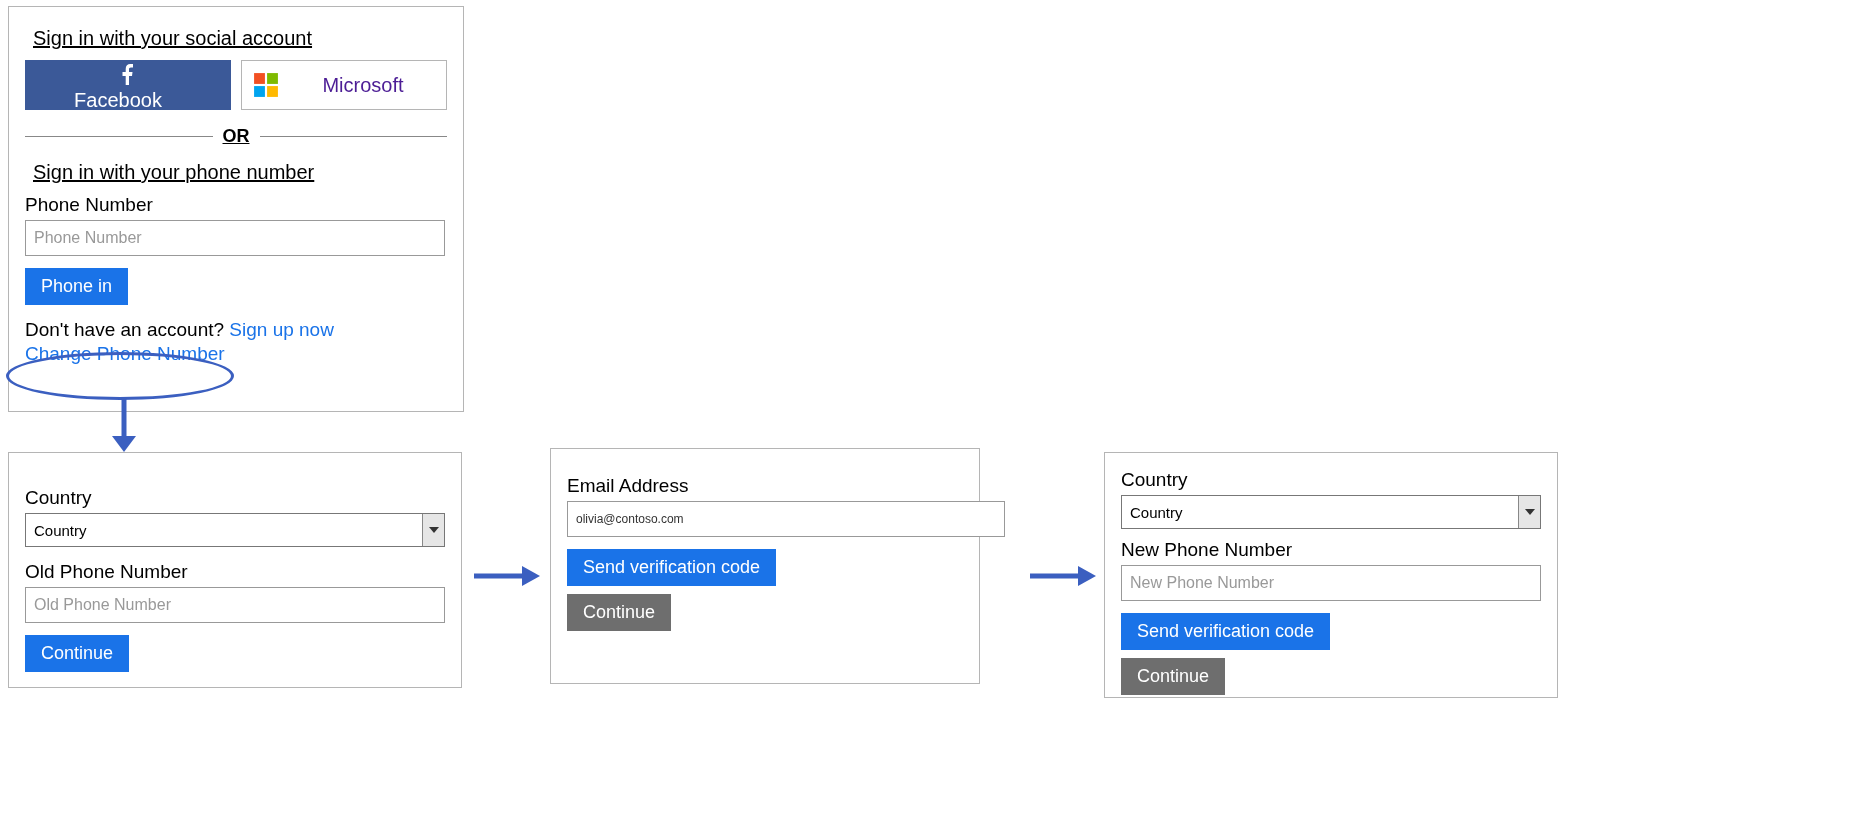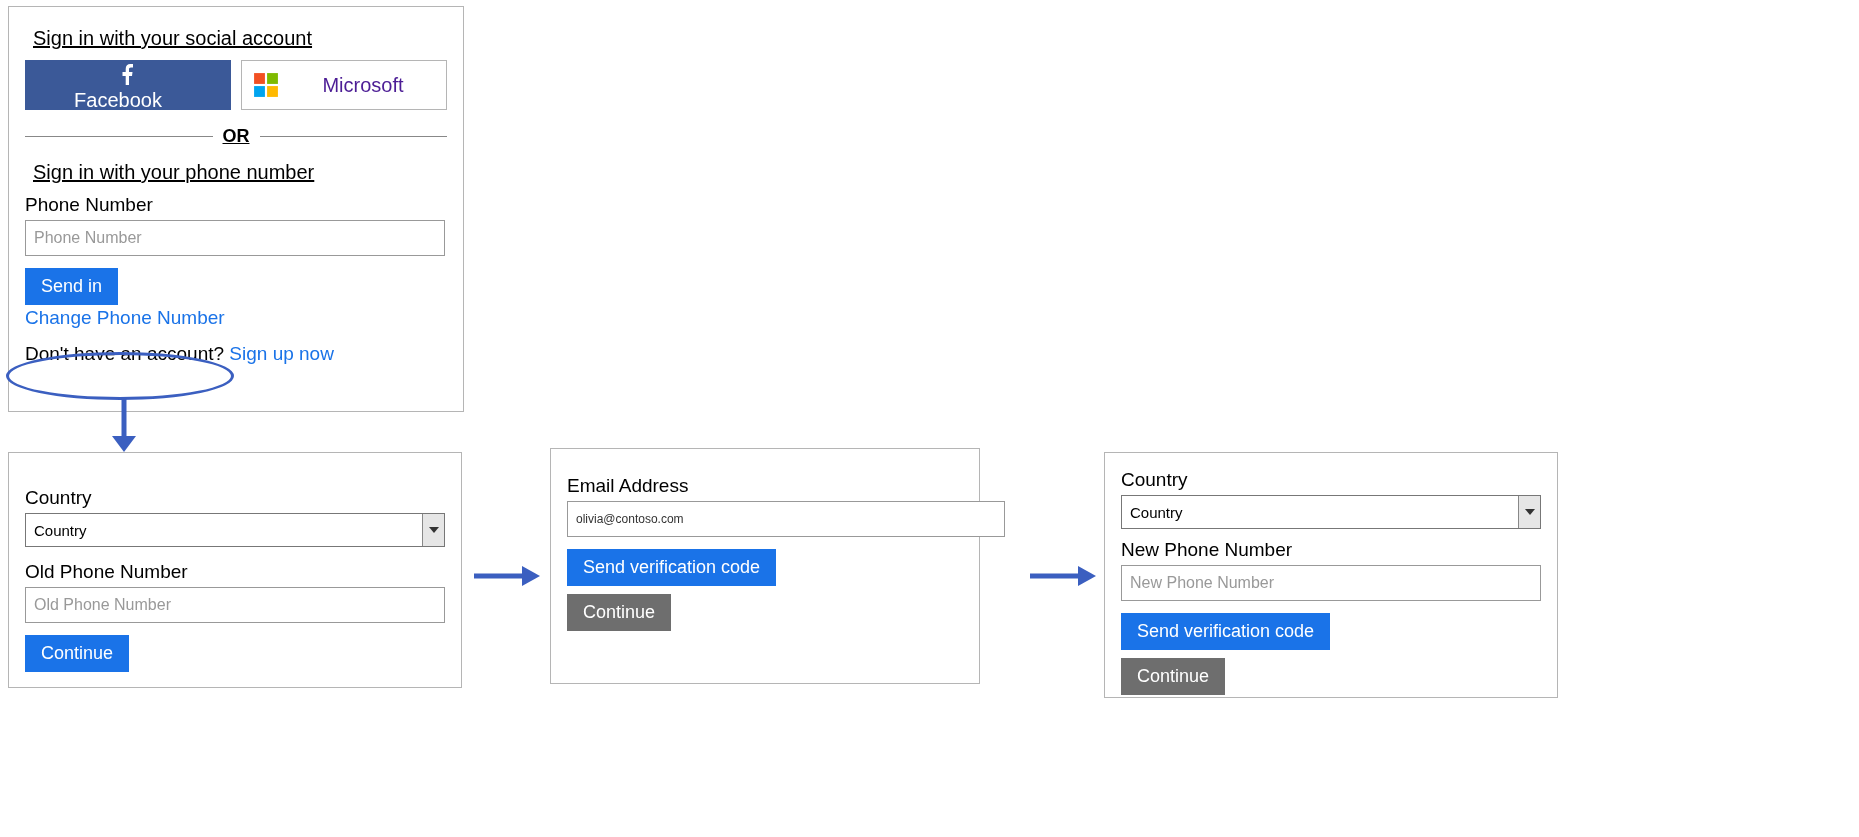--- a/index.html
+++ b/index.html
@@ -170,27 +170,27 @@
   <div class="divider">
     <div class="line"></div>
     <div class="or">OR</div>
     <div class="line"></div>
   </div>
 
   <div class="heading">Sign in with your phone number</div>
   <div class="field-label">Phone Number</div>
   <input class="text-input" style="width: 420px;" placeholder="Phone Number">
   <div>
-    <button class="btn btn-primary">Send in</button>
+    <button class="btn btn-primary">Phone in</button>
+  </div>
+  <div class="text-line">
+    <span>Don't have an account? </span><span class="link">Sign up now</span>
   </div>
   <div class="text-line" style="margin-top:2px;">
     <span class="link">Change Phone Number</span>
-  </div>
-  <div class="text-line">
-    <span>Don't have an account? </span><span class="link">Sign up now</span>
   </div>
 </div>
 
 <div class="callout-oval" style="left:6px; top:352px; width:228px; height:48px;"></div>
 
 <svg class="arrow" style="left:104px; top:394px; width:40px; height:60px;" viewBox="0 0 40 60">
   <line x1="20" y1="4" x2="20" y2="44" stroke="#3b5fc0" stroke-width="5"></line>
   <polygon points="20,58 8,42 32,42" fill="#3b5fc0"></polygon>
 </svg>
 

